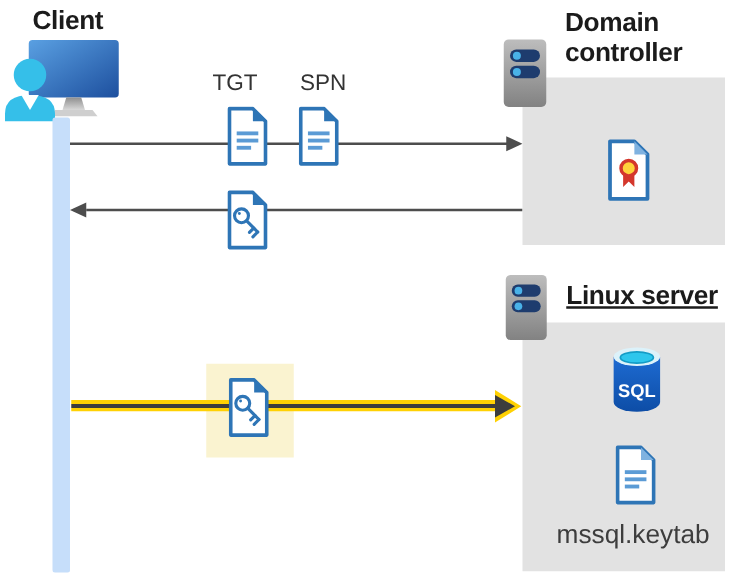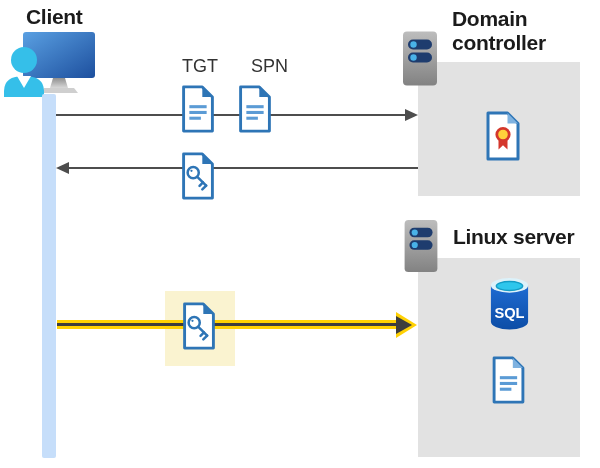--- a/index.html
+++ b/index.html
@@ -2,21 +2,21 @@
 <html><head>
 <meta charset="utf-8">
 <style>
   html,body { margin:0; padding:0; background:#fff; }
   .stage {
     position:relative; width:580px; height:468px; background:#ffffff;
     font-family:"Liberation Sans", sans-serif; overflow:hidden;
   }
   .abs { position:absolute; }
   .node-label { font-weight:bold; font-size:21px; color:#1b1b1b; letter-spacing:-0.3px; }
-  .ticket-label { font-size:18px; color:#333333; text-align:right; }
+  .ticket-label { font-size:18px; color:#333333; text-align:left; }
   .file-label { font-size:21px; color:#3d3d3d; text-align:center; }
   .gray-box { background:#e2e2e2; }
   .vbar { background:#c6defa; border-radius:2px; }
   .hline { background:#4d4d4d; height:2px; }
   .tri-right { width:0; height:0; border-top:6px solid transparent; border-bottom:6px solid transparent; border-left:13px solid #4d4d4d; }
   .tri-left  { width:0; height:0; border-top:6px solid transparent; border-bottom:6px solid transparent; border-right:13px solid #4d4d4d; }
   .highlight { background:#faf3d0; }
   .ybar { background:linear-gradient(to bottom, #ffd103 0 3px, #3d3d3d 3px 6px, #ffd103 6px 9px); }
   .ytri-outer { width:0; height:0; border-top:13px solid transparent; border-bottom:13px solid transparent; border-left:21px solid #ffd103; }
   .ytri-inner { width:0; height:0; border-top:9px solid transparent; border-bottom:9px solid transparent; border-left:16px solid #3d3d3d; }
@@ -123,37 +123,38 @@
   <div class="abs gray-box" style="left:418px; top:258px; width:177px; height:199px;"></div>
 
   <svg class="abs" style="left:403px; top:219px;" width="36" height="54" viewBox="0 0 36 56">
     <rect x="1" y="1" width="34" height="54" rx="4" fill="url(#gsrv)"></rect>
     <rect x="6" y="9" width="24" height="10" rx="5" fill="#1e3c6e"></rect>
     <circle cx="11.5" cy="14" r="3.2" fill="#49b2e8"></circle>
     <rect x="6" y="22" width="24" height="10" rx="5" fill="#1e3c6e"></rect>
     <circle cx="11.5" cy="27" r="3.2" fill="#49b2e8"></circle>
   </svg>
 
-  <div class="abs node-label" style="left:453px; top:225px; white-space:nowrap;">Linux server</div>
+  <div class="abs node-label" style="left:453px; top:225px; white-space:nowrap;text-decoration:underline;">Linux server</div>
 
   <svg class="abs" style="left:487px; top:276px;" width="45" height="58" viewBox="0 0 46 58">
     <path d="M4 9 V46 A19 8 0 0 0 42 46 V9 Z" fill="url(#gcyl)"></path>
     <ellipse cx="23" cy="9" rx="19" ry="7.5" fill="#dcf2fa"></ellipse>
     <ellipse cx="23" cy="9.6" rx="13.5" ry="4.6" fill="#2ec6ec" stroke="#149cc6" stroke-width="1.4"></ellipse>
     <text x="23" y="42" text-anchor="middle" font-size="15" font-weight="bold" fill="#ffffff" font-family="Liberation Sans, sans-serif">SQL</text>
   </svg>
 
   <svg class="abs" style="left:489px; top:356px;" width="39" height="48" viewBox="0 0 40 50">
     <path d="M5 2 H24.5 L35 12.5 V48 H5 Z" fill="#ffffff" stroke="#2e75b6" stroke-width="3" stroke-linejoin="round"></path>
     <path d="M24.5 2 V12.5 H35 Z" fill="#7fb2e0"></path>
     <rect x="11" y="21" width="18" height="3.2" fill="#5b9bd5"></rect>
     <rect x="11" y="27" width="18" height="3.2" fill="#5b9bd5"></rect>
     <rect x="11" y="33" width="12" height="3.2" fill="#5b9bd5"></rect>
   </svg>
 
+  <div class="abs file-label" style="left:418px; top:416px; width:177px;">mssql.keytab</div>
 
   <div class="abs highlight" style="left:165px; top:291px; width:70px; height:75px;"></div>
 
   <div class="abs ybar" style="left:57px; top:320px; width:340px; height:9px;"></div>
   <div class="abs ytri-outer" style="left:396px; top:312px;"></div>
   <div class="abs ytri-inner" style="left:396px; top:316px;"></div>
 
   <svg class="abs" style="left:179px; top:302px;" width="40" height="48" viewBox="0 0 40 50">
     <path d="M5 2 H24.5 L35 12.5 V48 H5 Z" fill="#ffffff" stroke="#2e75b6" stroke-width="3" stroke-linejoin="round"></path>
     <path d="M24.5 2 V12.5 H35 Z" fill="#2e75b6"></path>

